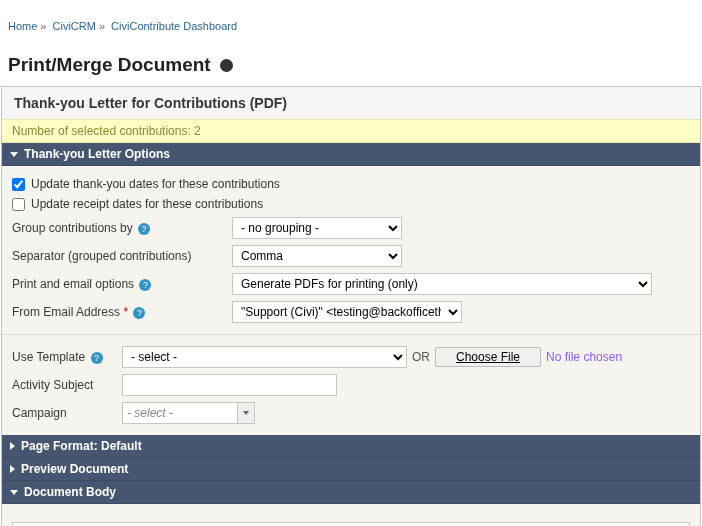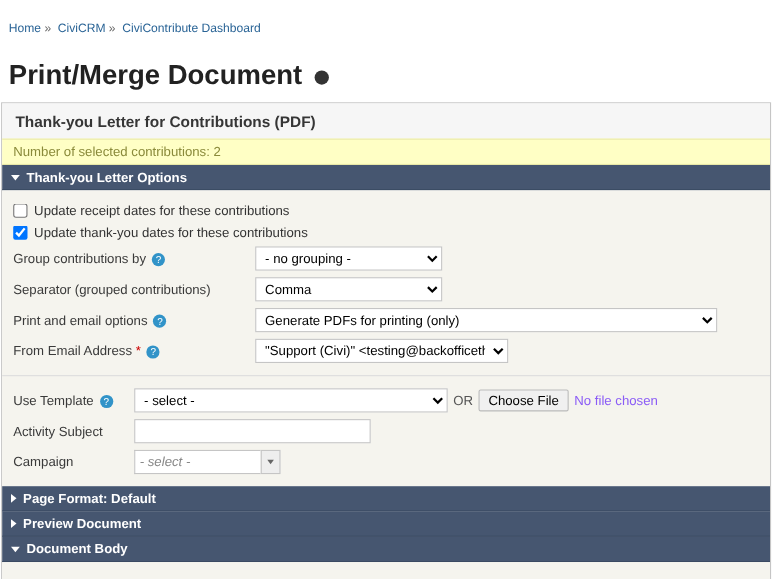--- a/index.html
+++ b/index.html
@@ -1,20 +1,20 @@
 <!DOCTYPE html>
 <html><head>
 <meta charset="utf-8">
 <style>
 * { box-sizing: border-box; margin: 0; padding: 0; }
 body { font-family: Arial, Helvetica, sans-serif; font-size: 12px; color: #333; background: #fff; width: 702px; }
 a { color: #2a6496; text-decoration: none; }
 .breadcrumb { padding: 20px 8px; font-size: 11px; color: #2a71b5; }
 .breadcrumb span { color: #666; margin: 0 3px; }
-.page-title { font-size: 25px; font-weight: bold; color: #222; padding: 2px 8px 10px; }
+.page-title { font-size: 19px; font-weight: bold; color: #222; padding: 2px 8px 10px; }
 .gear { display: inline-block; width: 13px; height: 13px; border-radius: 50%; background: #333; position: relative; top: 1px; margin-left: 4px; }
 .dialog { border: 1px solid #c5c5c5; background: #fff; margin: 0 1px; }
 .dialog-title { background: #f6f6f6; padding: 8px 12px; font-weight: bold; font-size: 14px; color: #363636; }
 .status { background: #ffffc5; border-top: 1px solid #e8e8a8; border-bottom: 1px solid #e8e8a8; padding: 4px 10px; color: #8a8a3a; font-size: 12px; }
 .accordion-hdr { background: #465670; color: #fff; padding: 4px 8px; font-size: 12px; font-weight: bold; display: flex; align-items: center; cursor: pointer; border-bottom: 1px solid #3a4a62; }
 .accordion-hdr .tri { width: 0; height: 0; border-left: 4px solid transparent; border-right: 4px solid transparent; margin-right: 6px; display: inline-block; }
 .accordion-hdr .tri.open { border-top: 5px solid #fff; }
 .accordion-hdr .tri.closed { border-bottom: 4px solid transparent; border-top: 4px solid transparent; border-left: 5px solid #fff; border-right: none; }
 .body-pane { background: #f5f4ee; padding: 8px 10px; }
 .row { display: flex; align-items: center; padding: 3px 0; }
@@ -22,21 +22,21 @@
 .req { color: #c00; }
 .help { display: inline-block; width: 12px; height: 12px; border-radius: 50%; background: #3193c8; color: #fff; font-size: 9px; line-height: 12px; text-align: center; margin-left: 2px; cursor: pointer; }
 input[type=checkbox] { margin-right: 6px; }
 select, input[type=text] { border: 1px solid #c5c5c5; background: #fff; font-size: 12px; padding: 2px 4px; height: 22px; }
 .sel-narrow { width: 170px; }
 .sel-wide { width: 420px; }
 .sel-from { width: 230px; }
 .txt-wide { width: 280px; }
 .tmpl-sel { width: 215px; }
 .or { margin: 0 5px; color: #555; }
-.btn { background: #f0f0f0; border: 1px solid #bbb; padding: 2px 8px; font-size: 12px; cursor: pointer; border-radius: 2px; }
+.btn { background: #f0f0f0; border: 1px solid #bbb; padding: 2px 20px; font-size: 12px; cursor: pointer; border-radius: 2px; text-decoration: underline; }
 .nofile { color: #8b5cf6; margin-left: 5px; }
 .combo { display: flex; }
 .combo input { width: 115px; border-right: none; }
 .combo .dd { width: 18px; border: 1px solid #c5c5c5; background: #eee; display: flex; align-items: center; justify-content: center; cursor: pointer; }
 .combo .dd::after { content: ""; width: 0; height: 0; border-left: 3px solid transparent; border-right: 3px solid transparent; border-top: 4px solid #666; }
 .editor { margin-top: 10px; border: 1px solid #c5c5c5; background: #fff; }
 .toolbar { border-bottom: 1px solid #ddd; padding: 4px 6px; display: flex; flex-wrap: wrap; align-items: center; gap: 4px; }
 .tbtn { width: 22px; height: 22px; display: flex; align-items: center; justify-content: center; color: #555; cursor: pointer; font-family: Georgia, serif; font-size: 13px; border-radius: 2px; }
 .tbtn svg { width: 14px; height: 14px; fill: #555; stroke: #555; }
 .sep { width: 1px; height: 18px; background: #ddd; margin: 0 3px; }
@@ -59,26 +59,26 @@
 <div class="dialog">
   <div class="dialog-title">Thank-you Letter for Contributions (PDF)</div>
   <div class="status">Number of selected contributions: 2</div>
 
   <div class="accordion-hdr">
     <span class="tri open"></span>
     <span>Thank-you Letter Options</span>
   </div>
   <div class="body-pane">
     <div class="row">
+      <input type="checkbox" checked="" style="">
+      <span>Update thank-you dates for these contributions</span>
+    </div>
+    <div class="row">
       <input type="checkbox" style="">
       <span>Update receipt dates for these contributions</span>
-    </div>
-    <div class="row">
-      <input type="checkbox" checked="" style="">
-      <span>Update thank-you dates for these contributions</span>
     </div>
     <div class="row">
       <div class="lbl"><span>Group contributions by</span> <span class="help">?</span></div>
       <select class="sel-narrow"><option>- no grouping -</option></select>
     </div>
     <div class="row">
       <div class="lbl">Separator (grouped contributions)</div>
       <select class="sel-narrow"><option>Comma</option></select>
     </div>
     <div class="row">

